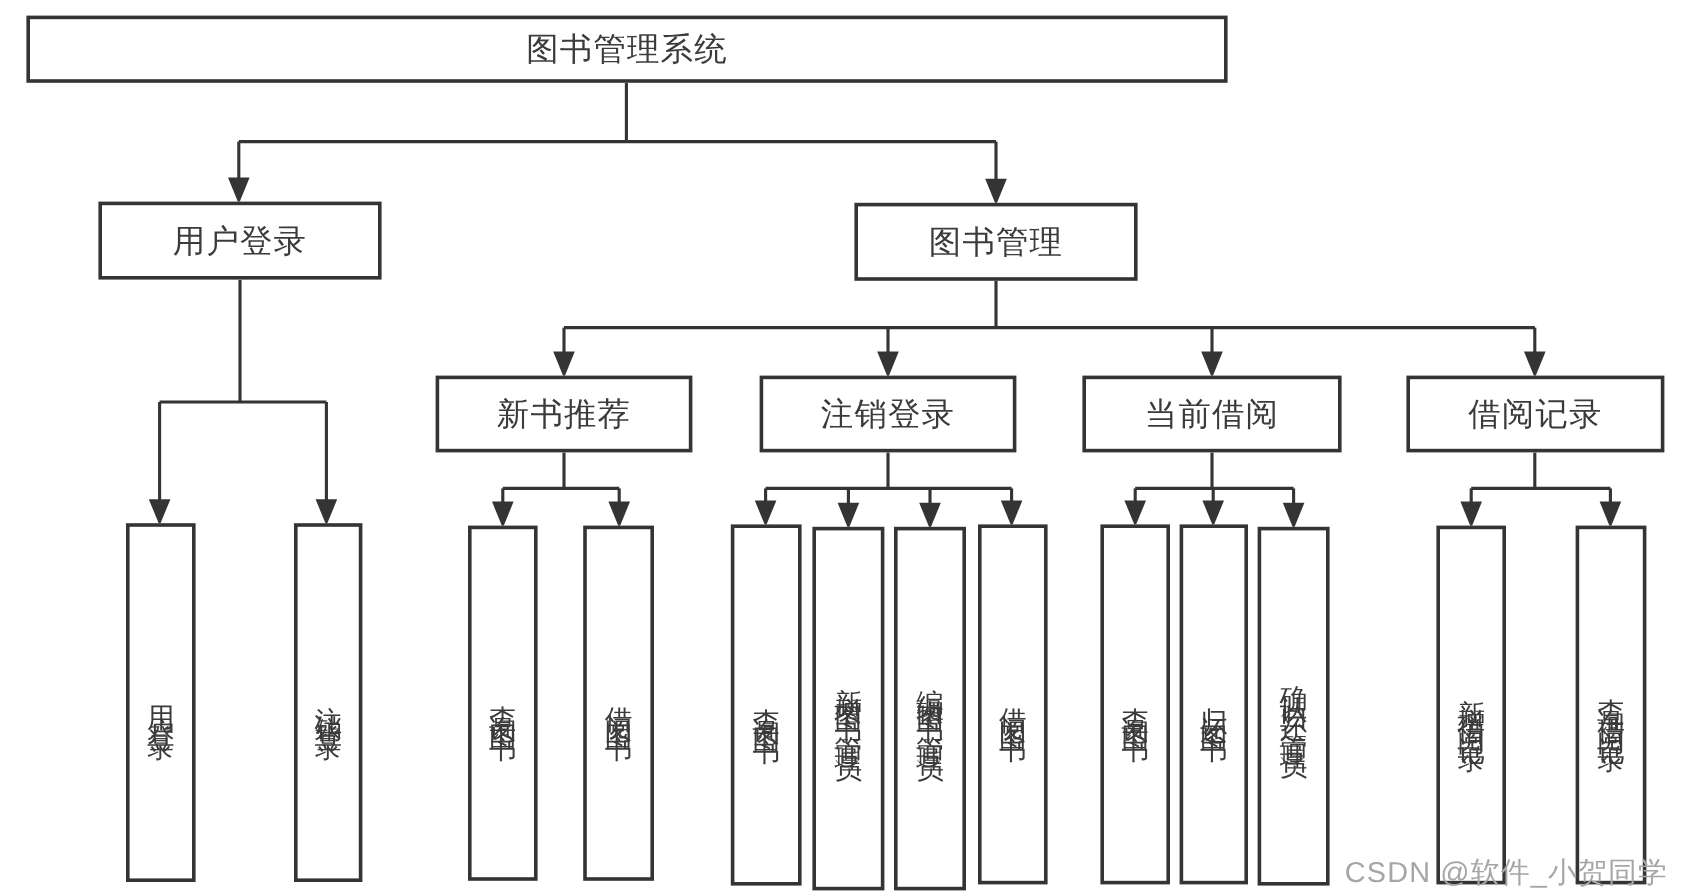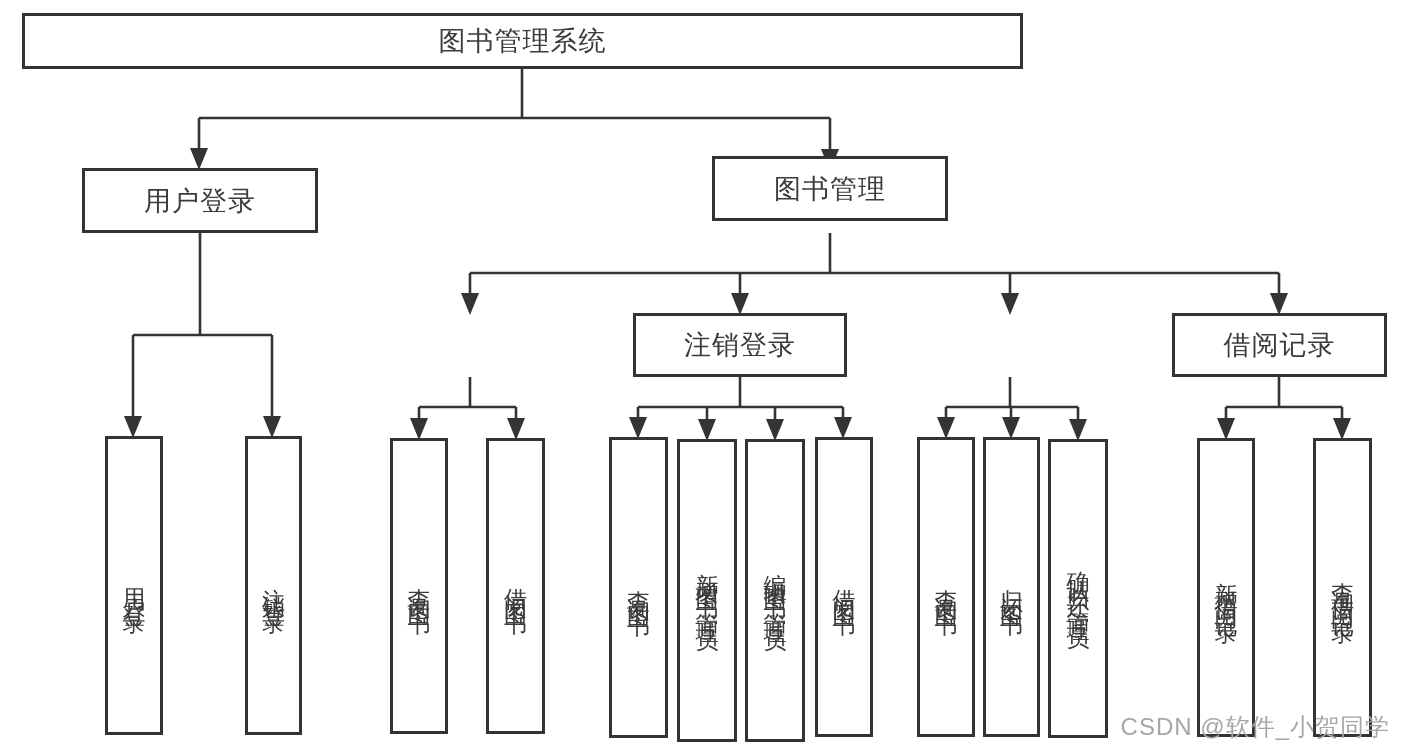--- a/index.html
+++ b/index.html
@@ -110,26 +110,32 @@
       <polygon points="1333,418 1351,418 1342,440" fill="#343434"></polygon>
     </svg>
 
   <div class="node" style="left:22px;top:13px;width:1001px;height:56px">
     <span class="lbl">图书管理系统</span>
   </div>
 
   <div class="node" style="left:82px;top:168px;width:236px;height:65px">
     <span class="lbl">用户登录</span>
   </div>
-  <div class="node" style="left:712px;top:156px;width:236px;height:65px">
+  <div class="node" style="left:712px;top:169px;width:236px;height:65px">
     <span class="lbl">图书管理</span>
   </div>
 
+  <div class="node" style="left:363px;top:313px;width:214px;height:64px">
+    <span class="lbl">新书推荐</span>
+  </div>
   <div class="node" style="left:633px;top:313px;width:214px;height:64px">
     <span class="lbl">注销登录</span>
+  </div>
+  <div class="node" style="left:902px;top:313px;width:216px;height:64px">
+    <span class="lbl">当前借阅</span>
   </div>
   <div class="node" style="left:1172px;top:313px;width:215px;height:64px">
     <span class="lbl">借阅记录</span>
   </div>
 
   <div class="node vert" style="left:105px;top:436px;width:58px;height:299px">
     <span class="lbl">用户登录</span>
   </div>
   <div class="node vert" style="left:245px;top:436px;width:57px;height:299px">
     <span class="lbl">注销登录</span>

